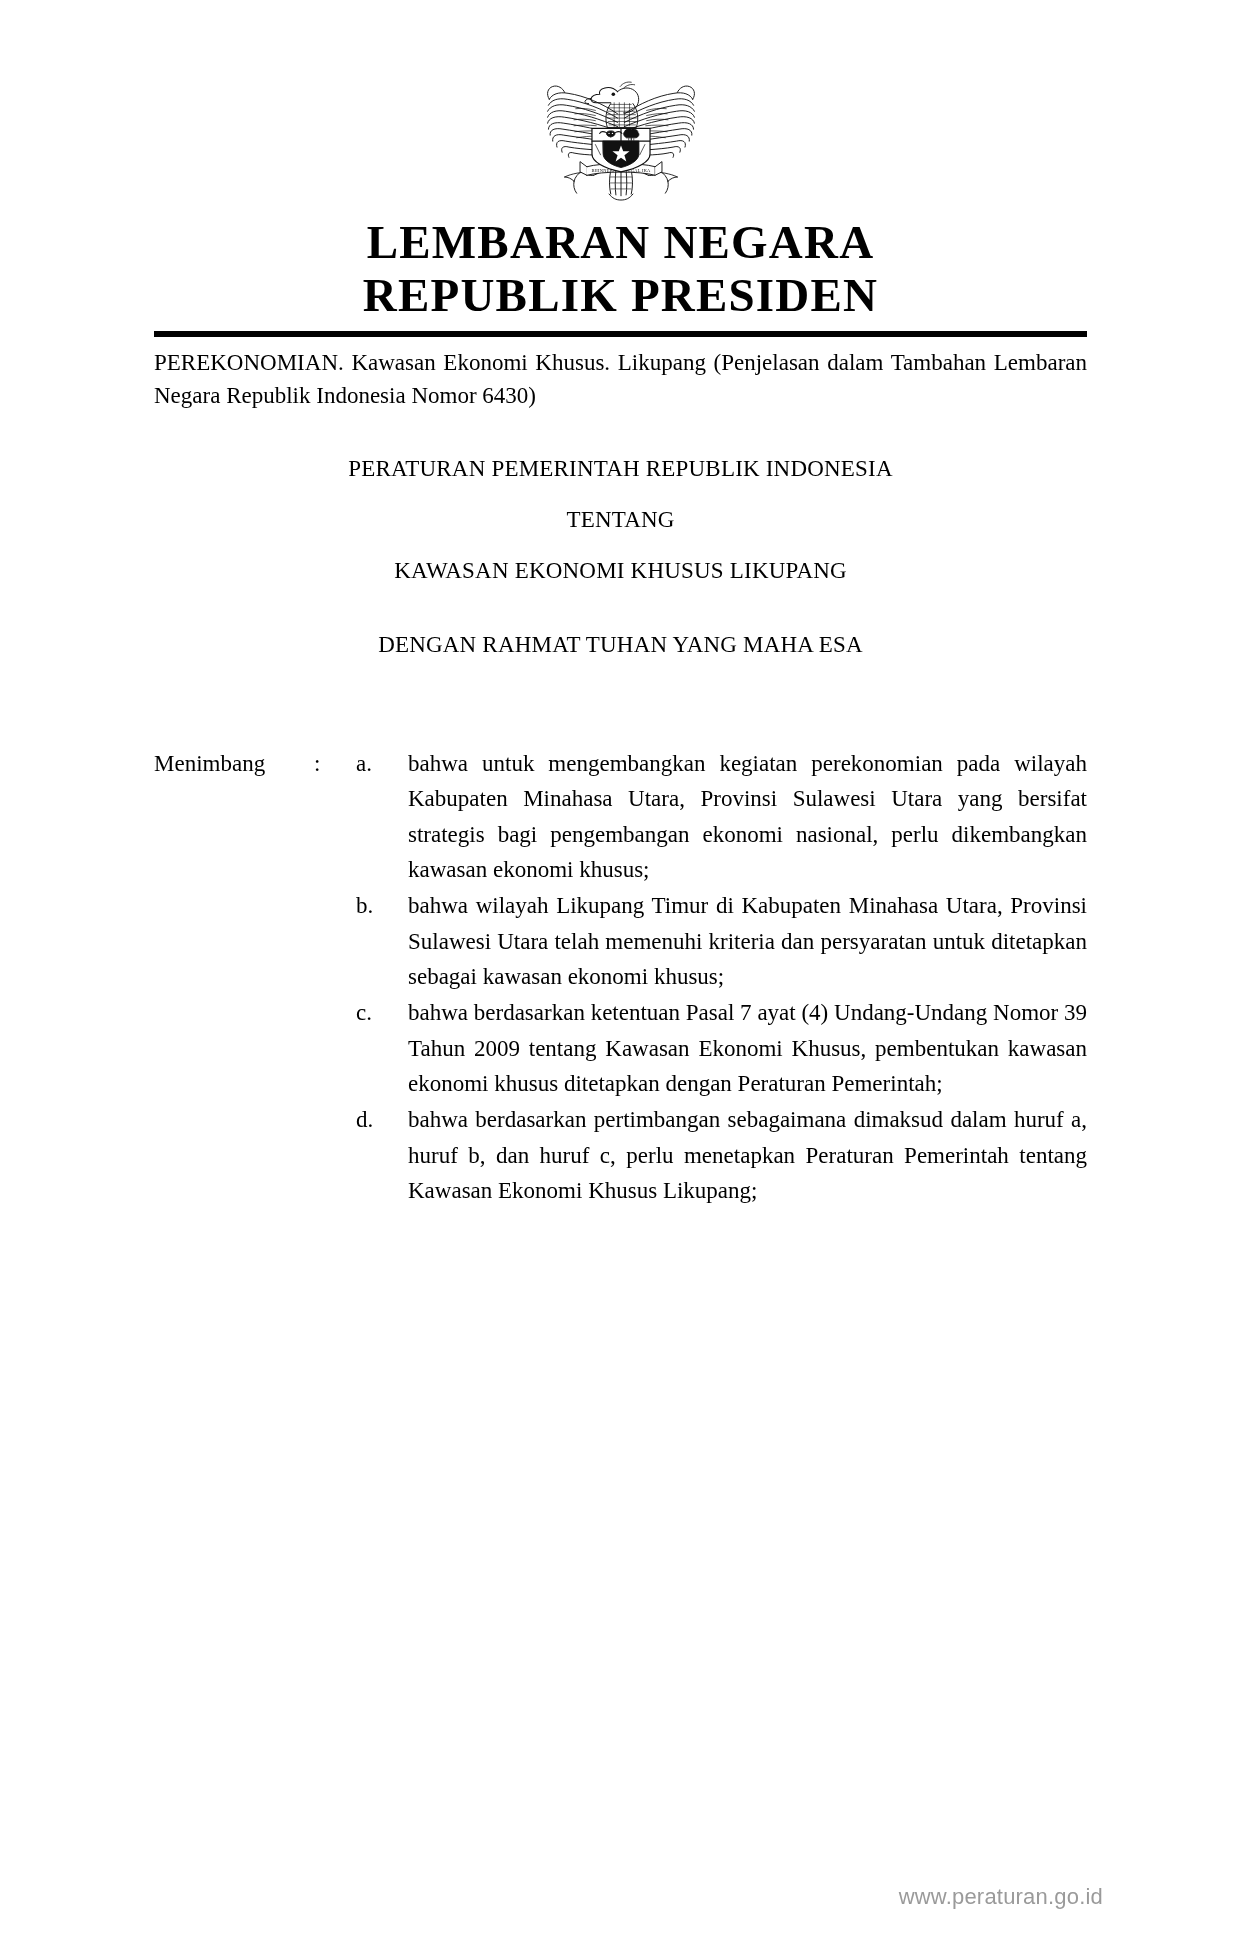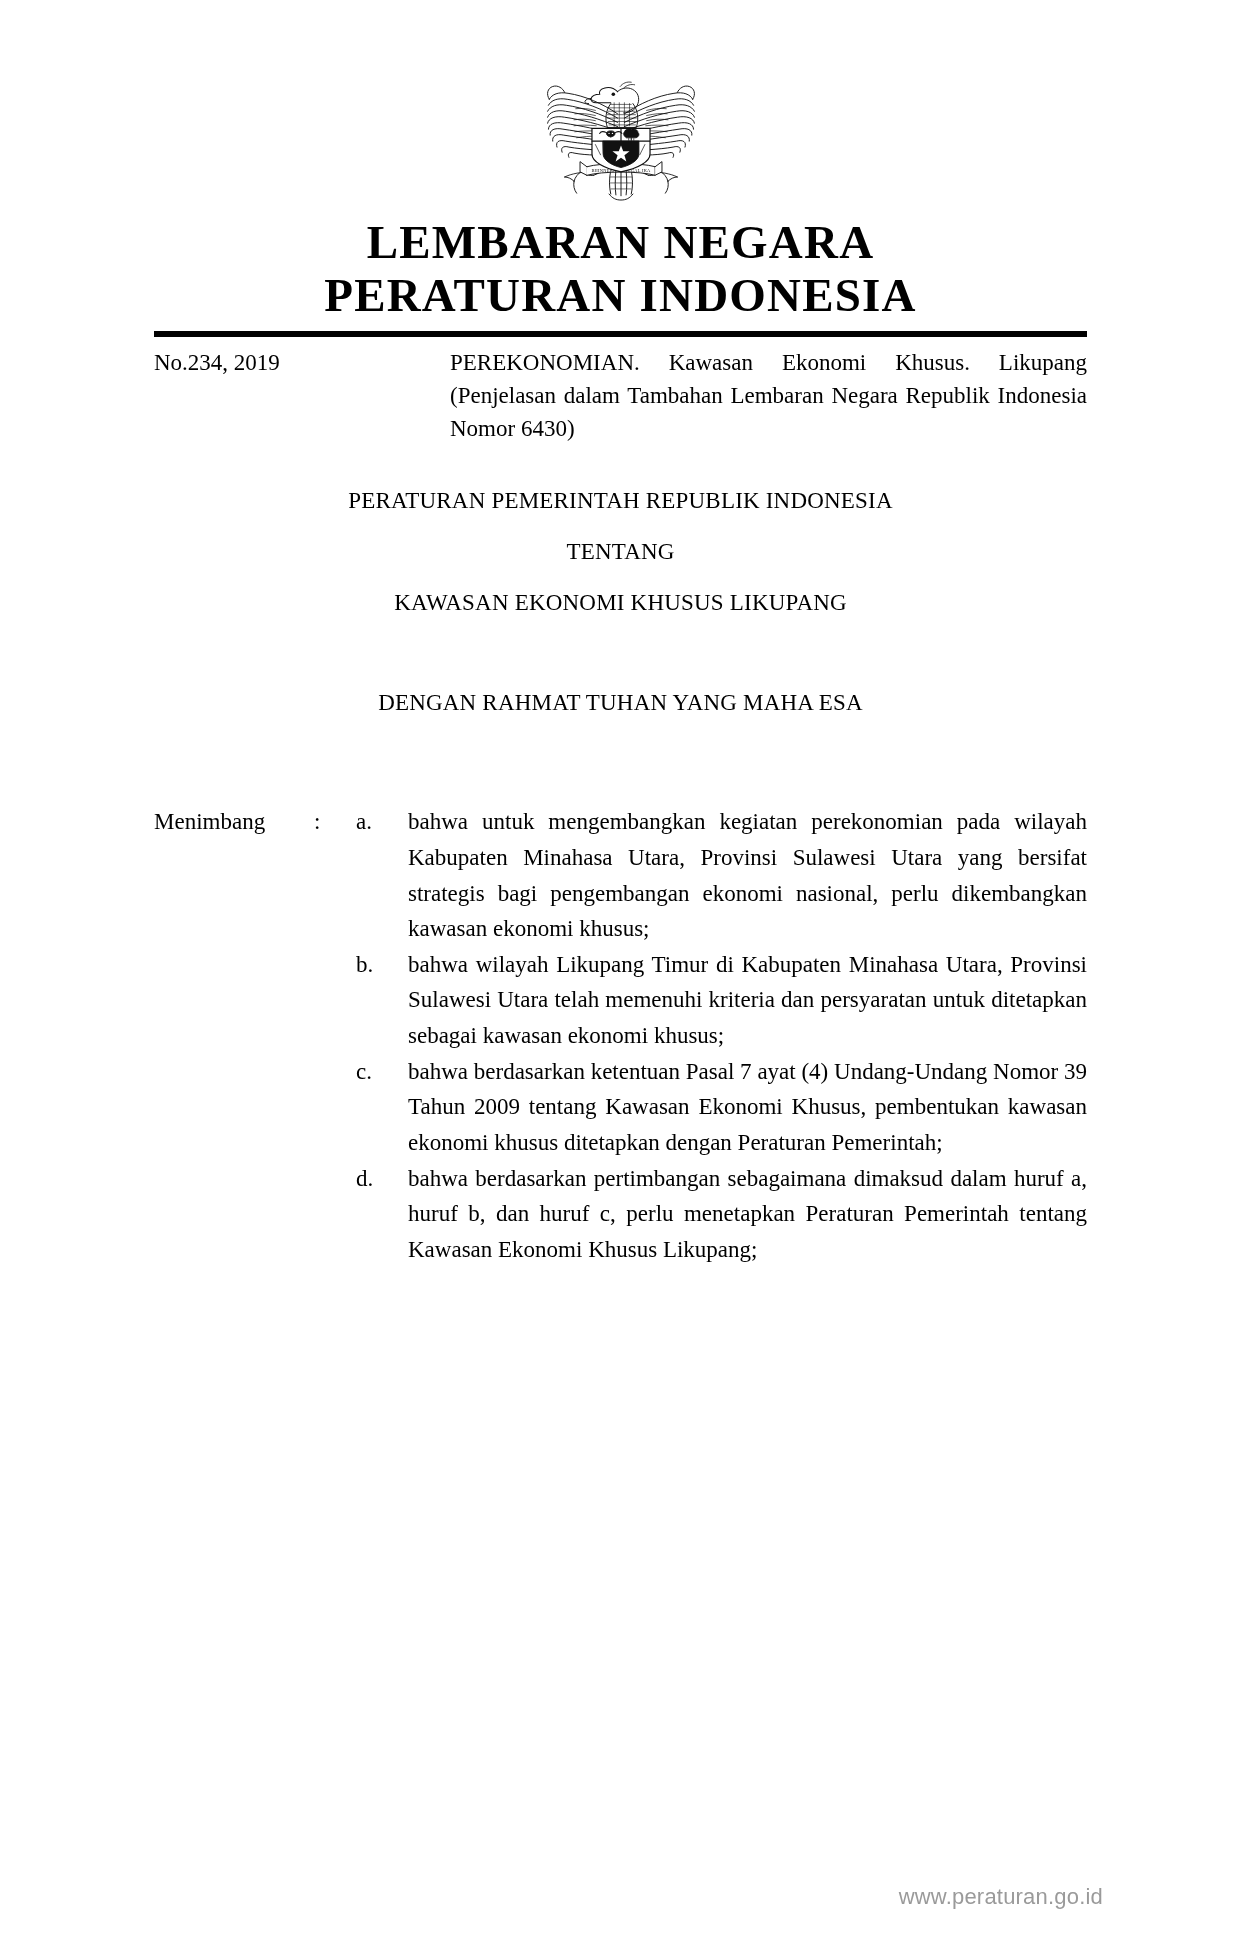--- a/index.html
+++ b/index.html
@@ -91,21 +91,21 @@
   .title-block .tline {
     display: block;
     margin-bottom: 28px;
     letter-spacing: 0.2px;
   }
   .title-block .tline:last-child { margin-bottom: 16px; }
 
   .invocation {
     text-align: center;
     font-size: 23px;
-    margin-top: 76px;
+    margin-top: 50px;
     letter-spacing: 0.2px;
     font-family: Liberation Serif, serif;
   }
   .presiden {
     text-align: center;
     font-size: 23px;
     margin-top: 58px;
     letter-spacing: 0.2px;
   }
 
@@ -312,29 +312,28 @@
             <path d="M70 92 C72 96 74 100 76 104"></path>
             <path d="M128 92 C126 96 124 100 122 104"></path>
           </g>
         </g>
       </g>
     </svg>
   </div>
 
   <div class="masthead">
     <span>LEMBARAN NEGARA</span>
-    <span class="line2">PERATURAN INDONESIA</span>
+    <span class="line2">REPUBLIK PRESIDEN</span>
   </div>
 
   <div class="rule-wrap">
     <div class="rule"></div>
   </div>
 
   <div class="gz-row">
-    <div class="gz-no">No.234, 2019</div>
     <div class="gz-subject">PEREKONOMIAN. Kawasan Ekonomi Khusus. Likupang (Penjelasan dalam Tambahan Lembaran Negara Republik Indonesia Nomor 6430)</div>
   </div>
 
   <div class="title-block">
     <span class="tline">PERATURAN PEMERINTAH REPUBLIK INDONESIA</span>
     <span class="tline">TENTANG</span>
     <span class="tline">KAWASAN EKONOMI KHUSUS LIKUPANG</span>
   </div>
 
   <div class="invocation">DENGAN RAHMAT TUHAN YANG MAHA ESA</div>

